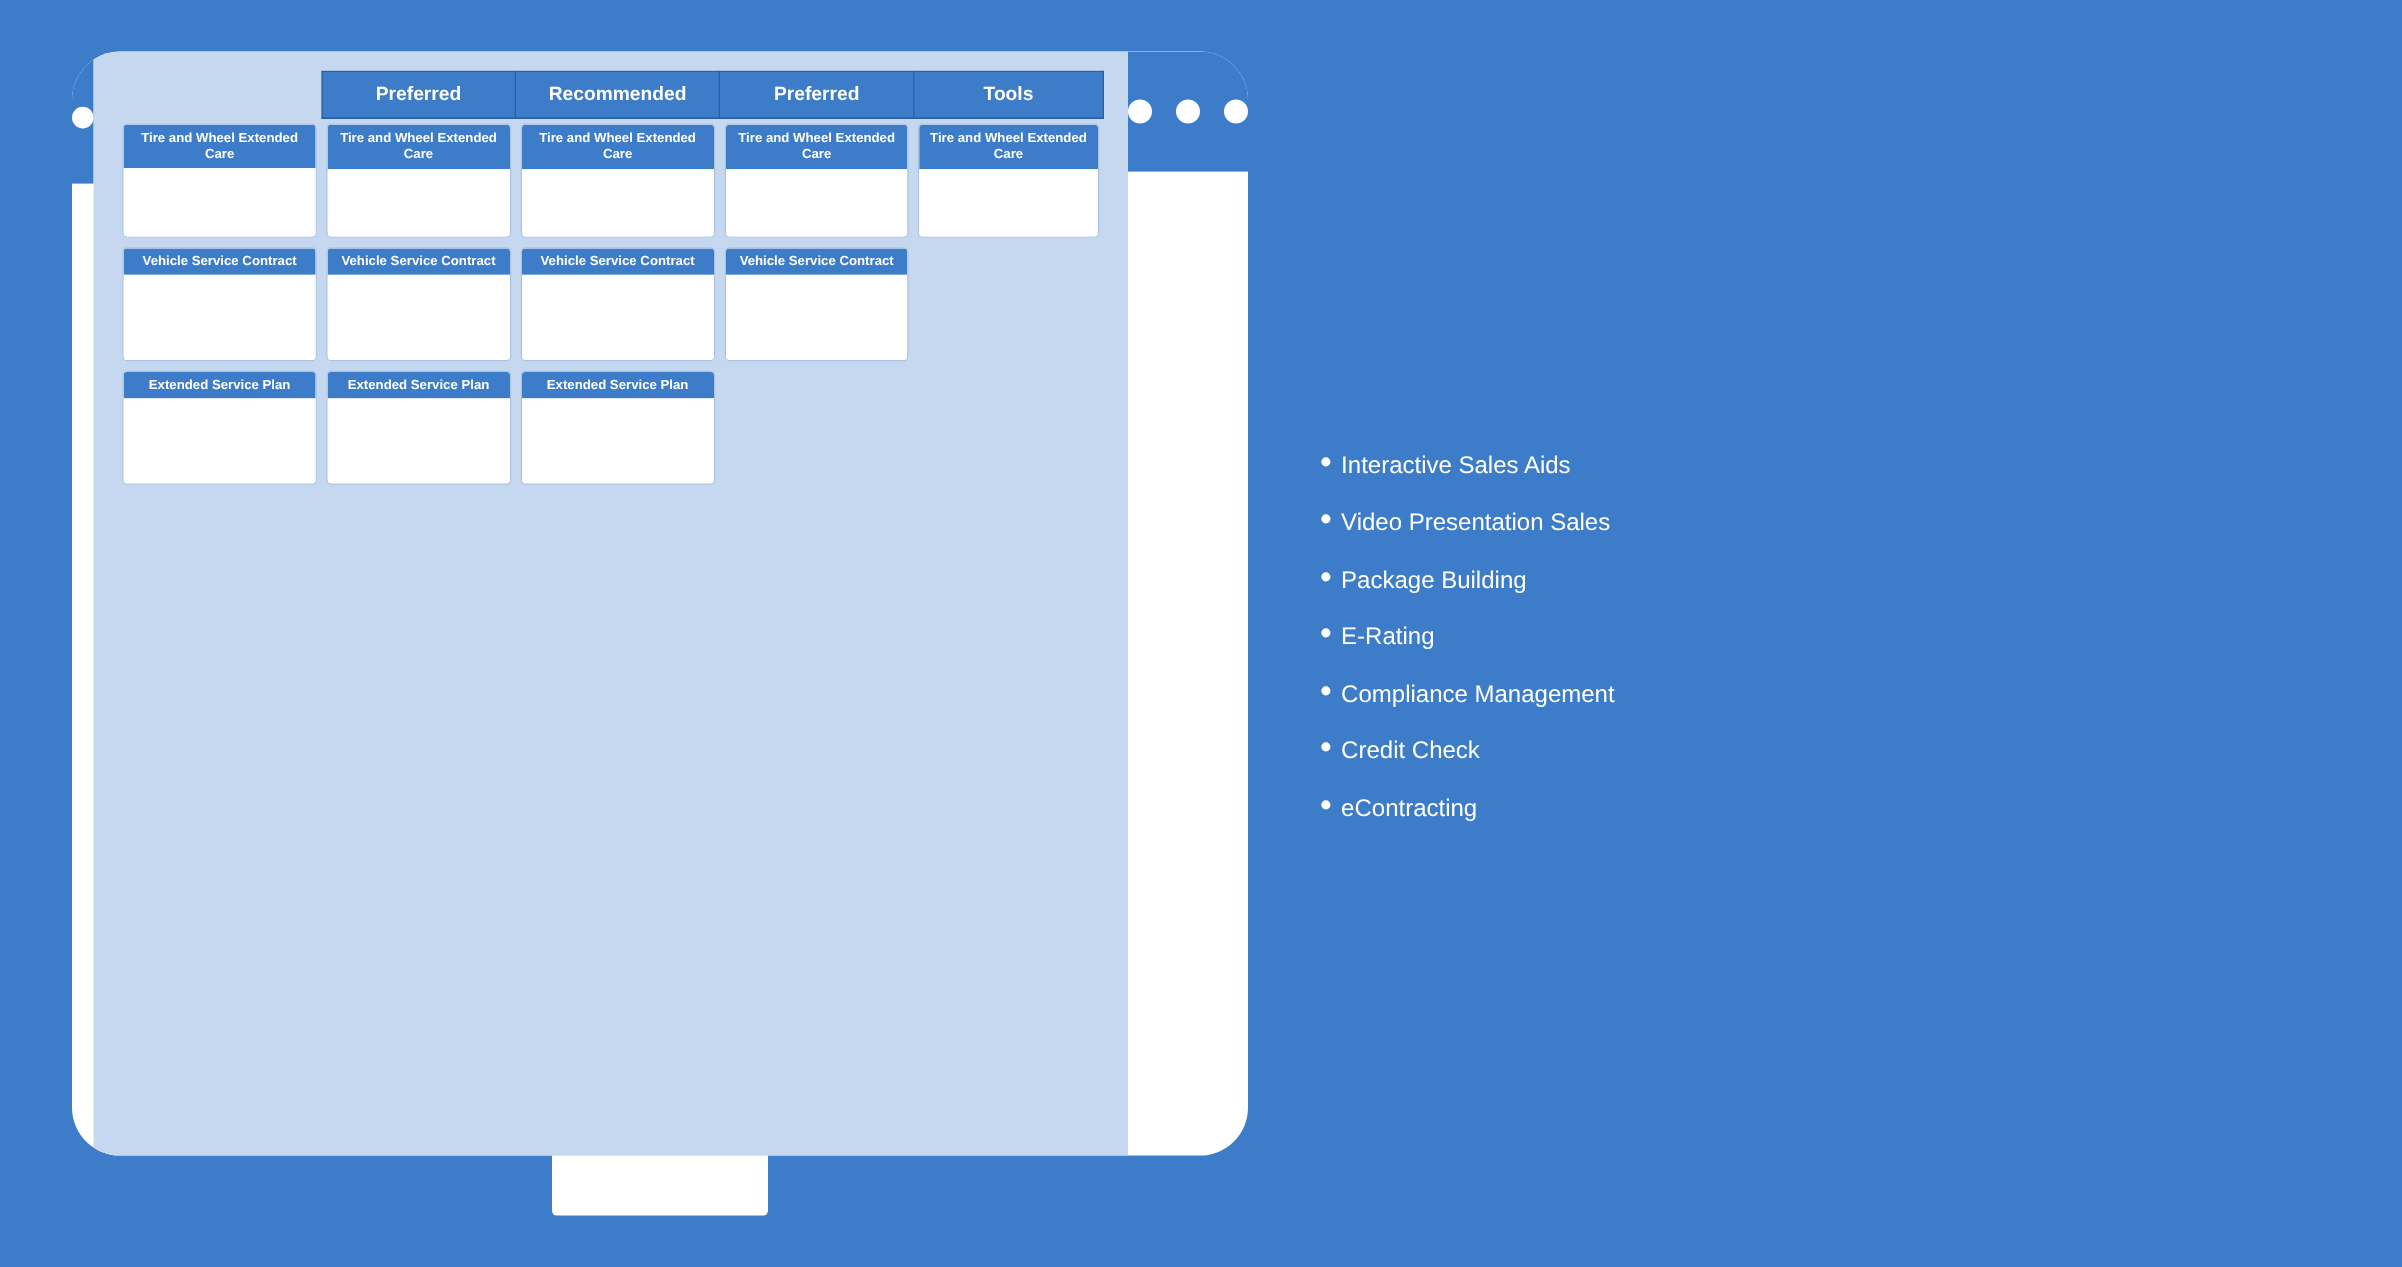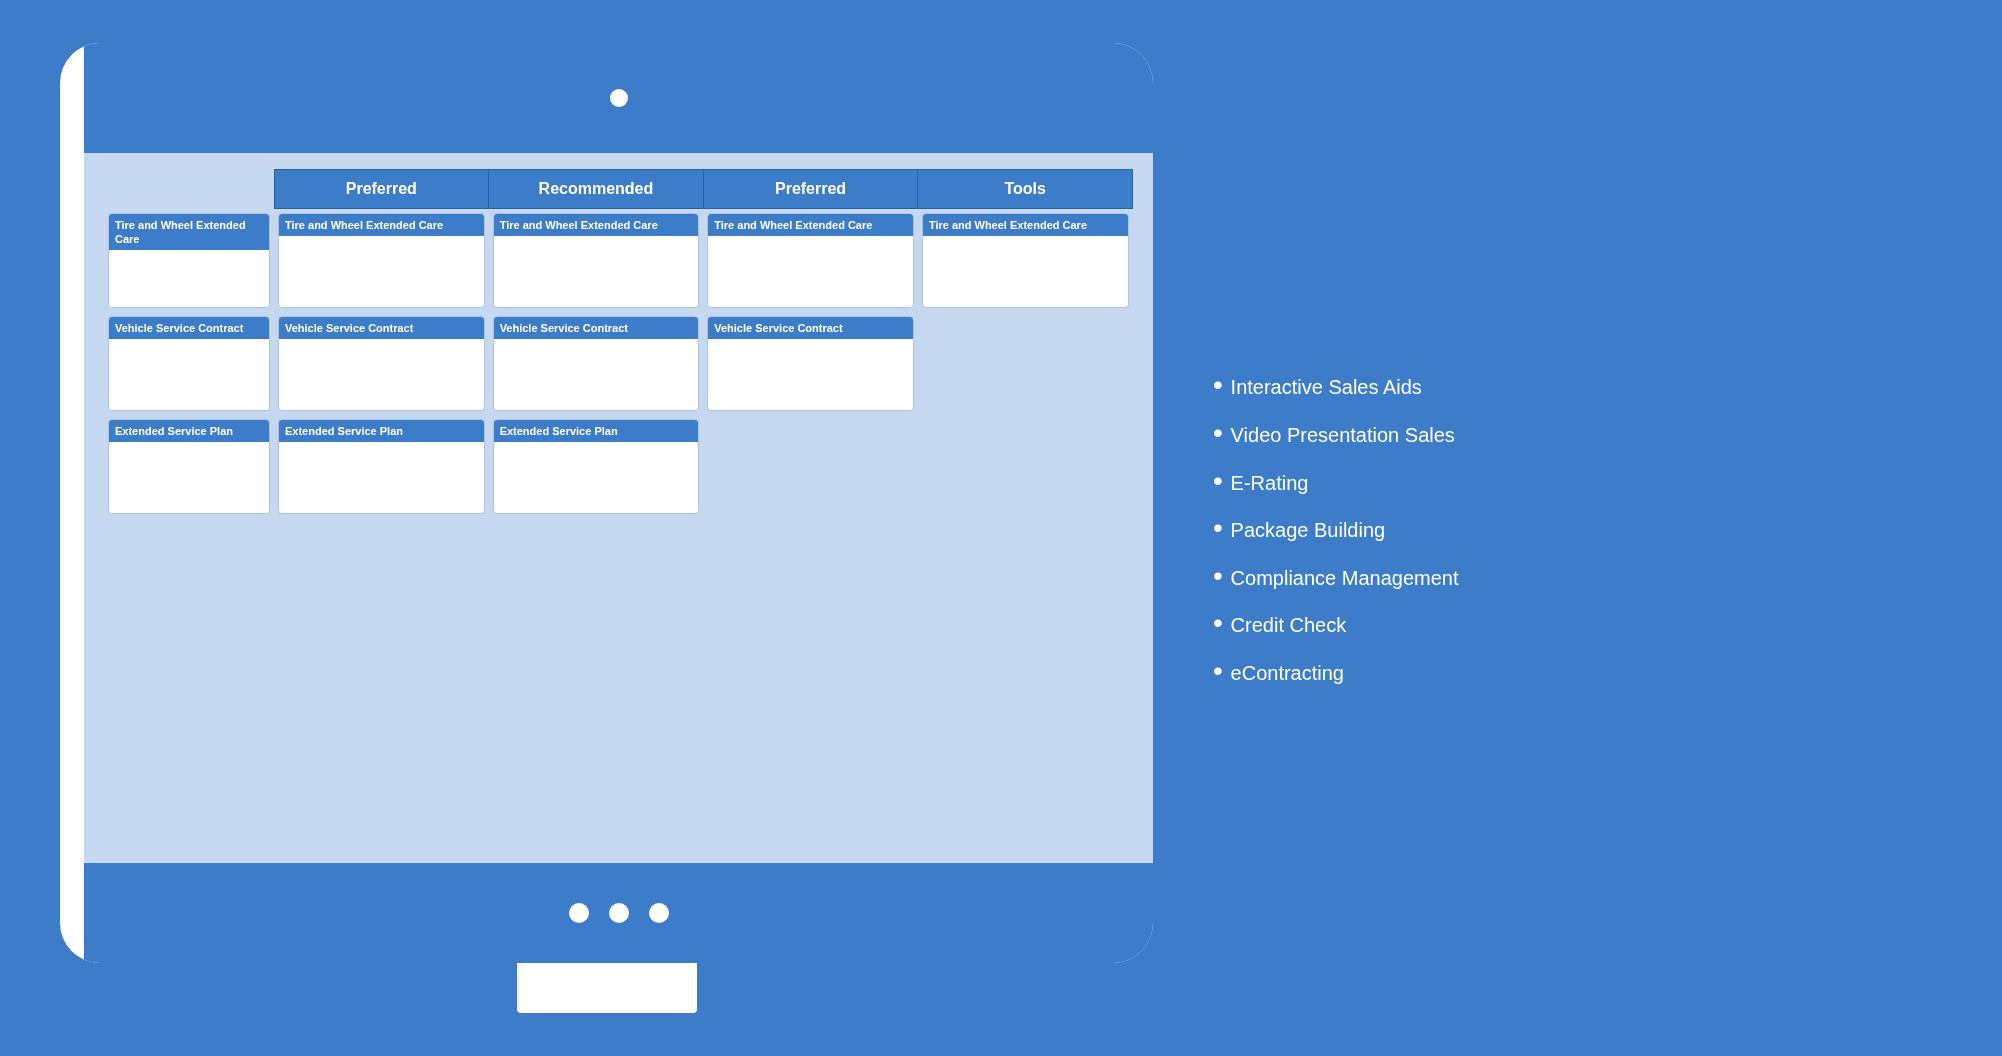--- a/index.html
+++ b/index.html
@@ -22,27 +22,26 @@
       width: 100%;
       height: 100%;
       padding: 40px 60px;
       gap: 60px;
     }
 
     
     .device {
       background: white;
       border-radius: 40px;
-      width: 1093px;
+      width: 980px;
       height: 920px;
       display: flex;
-      flex-direction: column;
+      flex-direction: row;
       overflow: hidden;
       flex-shrink: 0;
-      padding-left: 24px;
     }
 
     .device-top-bar {
       background: #3d7cc9;
       height: 110px;
       display: flex;
       align-items: center;
       justify-content: center;
       flex-shrink: 0;
     }
@@ -179,20 +178,21 @@
     }
 
     .features-list ul li {
       font-size: 20px;
       color: white;
     }
 
     
     .grid-body tr {
       height: 103px;
+      text-align: center;
     }
   </style>
 </head>
 <body>
 
 <div class="main-container">
 
   <div style="display:flex;flex-direction:column;align-items:center;">
     <div class="device">
 
@@ -310,21 +310,21 @@
       </div>
     </div>
 
     <div class="stand-neck"></div>
   </div>
 
   <div class="features-list">
     <ul id="features-ul">
     <li>Interactive Sales Aids</li>
         <li>Video Presentation Sales</li>
+        <li>Package Building</li>
         <li>E-Rating</li>
-        <li>Package Building</li>
         <li>Compliance Management</li>
         <li>Credit Check</li>
         <li>eContracting</li>
       </ul>
   </div>
 
 </div>
 
 </body></html>

